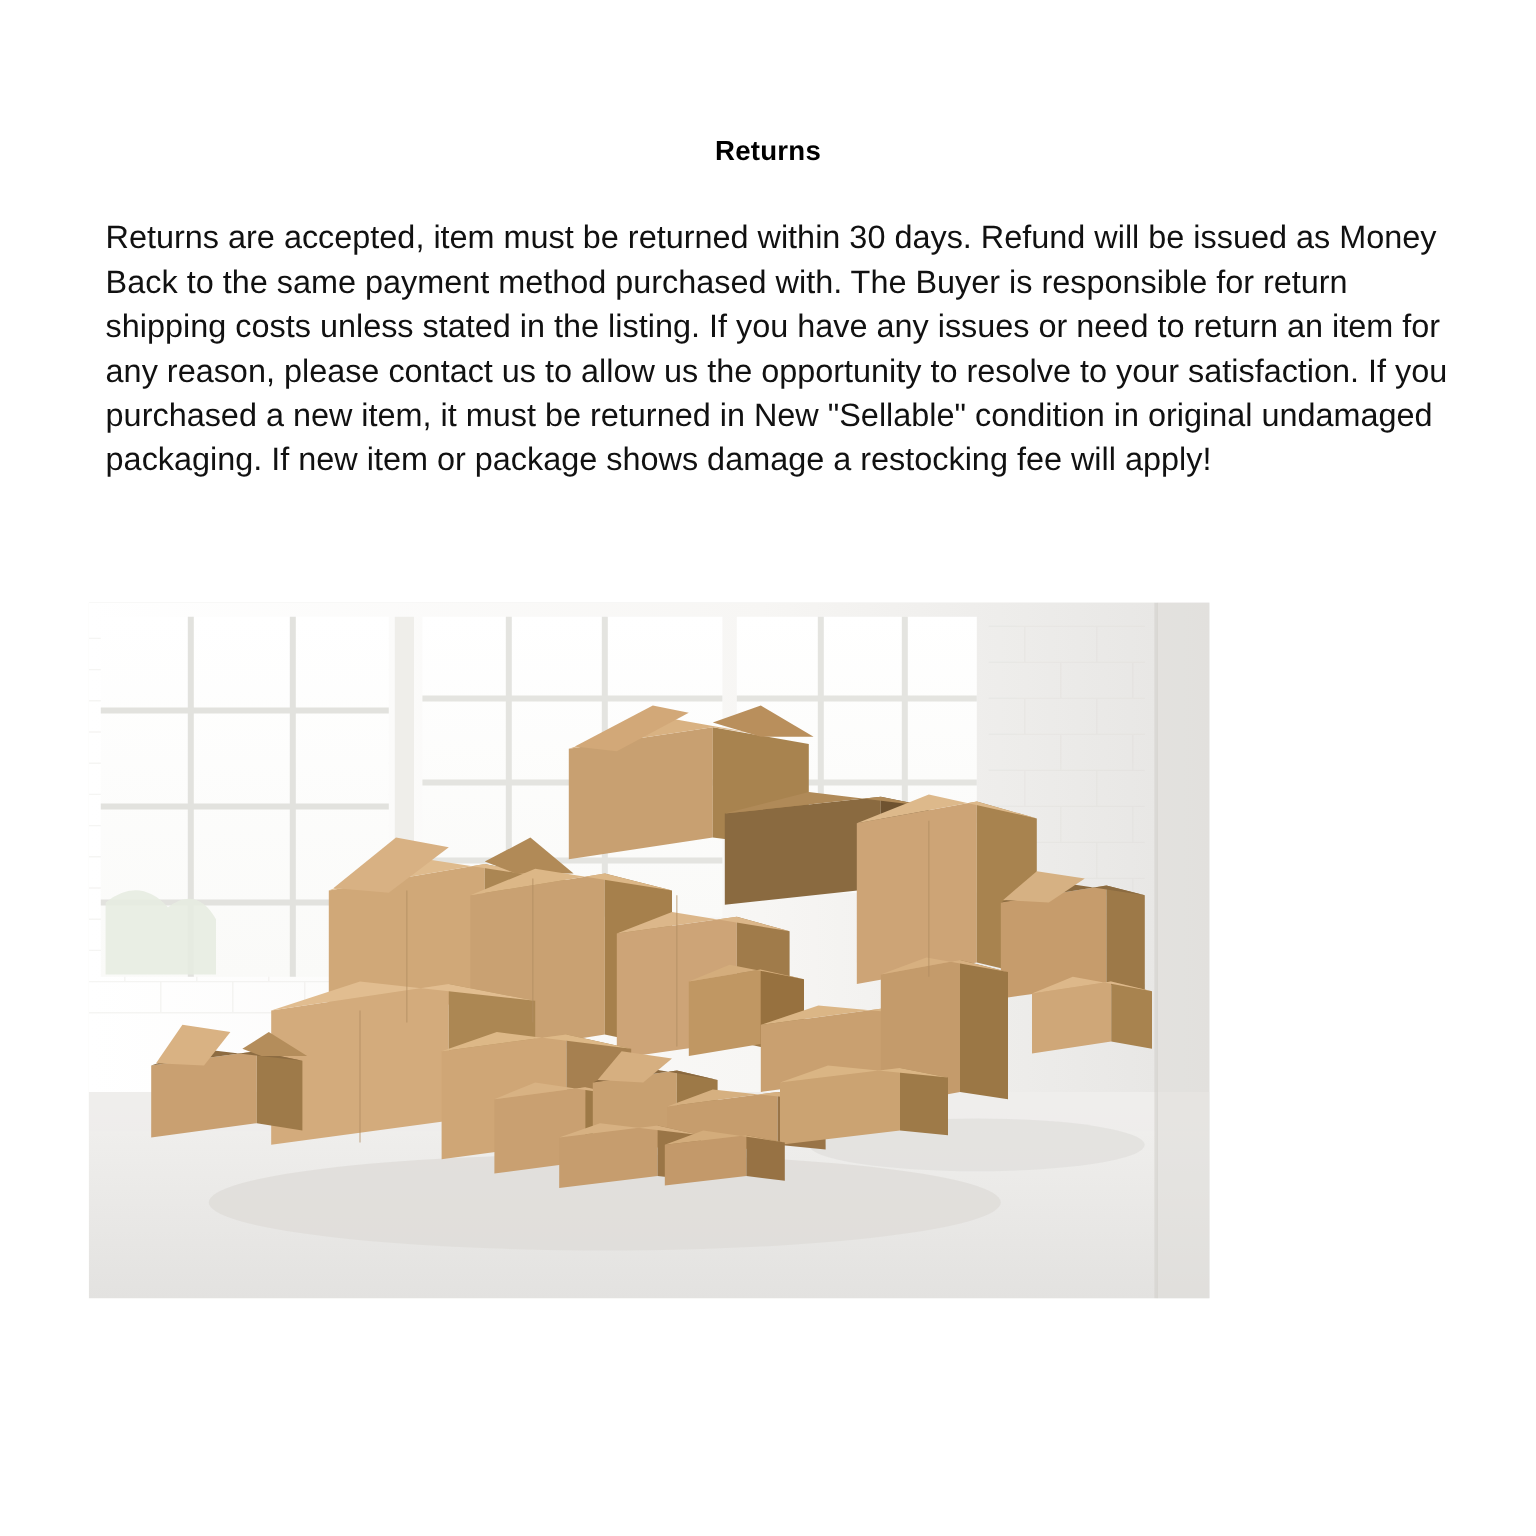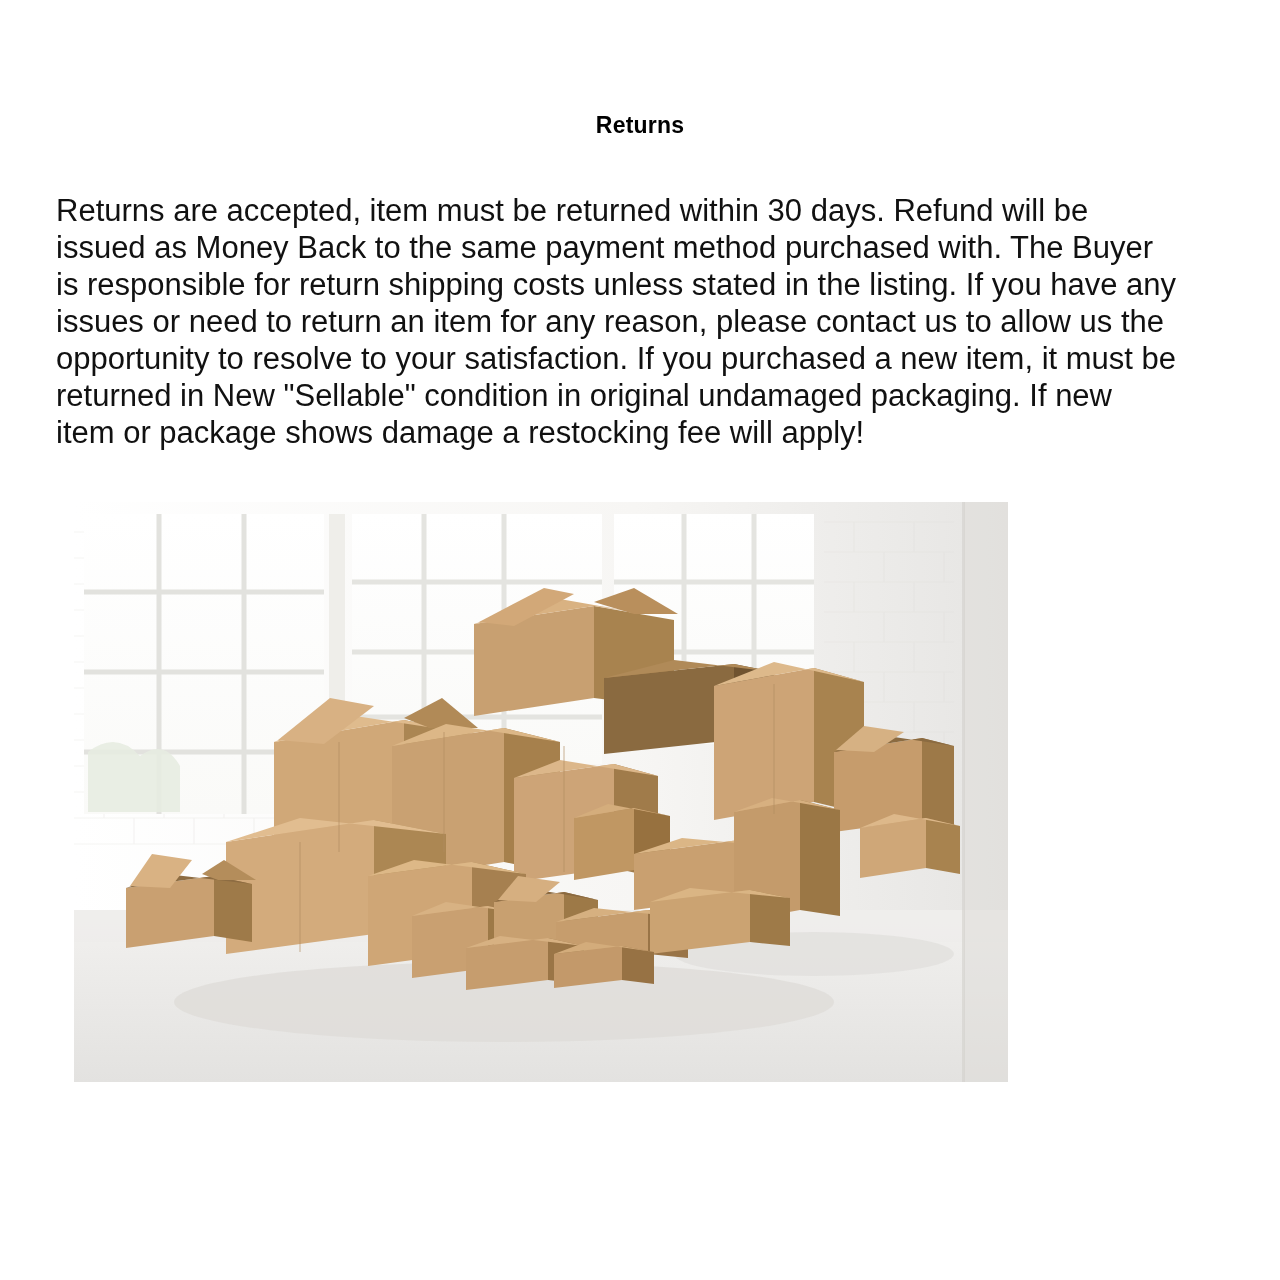--- a/index.html
+++ b/index.html
@@ -27,27 +27,26 @@
     left: 0;
     width: 1280px;
     text-align: center;
     font-size: 23px;
     font-weight: bold;
     letter-spacing: 0.2px;
   }
   .doc-body {
     position: absolute;
     top: 180px;
-    left: 56px;
+    left: 88px;
     width: 1122px;
-    font-size: 31px;
+    font-size: 27px;
     line-height: 37px;
     text-align: left;
     color: #111111;
-    margin-top: 12px;
   }
   
   .photo {
     position: absolute;
     left: 74px;
     top: 502px;
     width: 934px;
     height: 580px;
     overflow: hidden;
     background: #f2f2f0;

